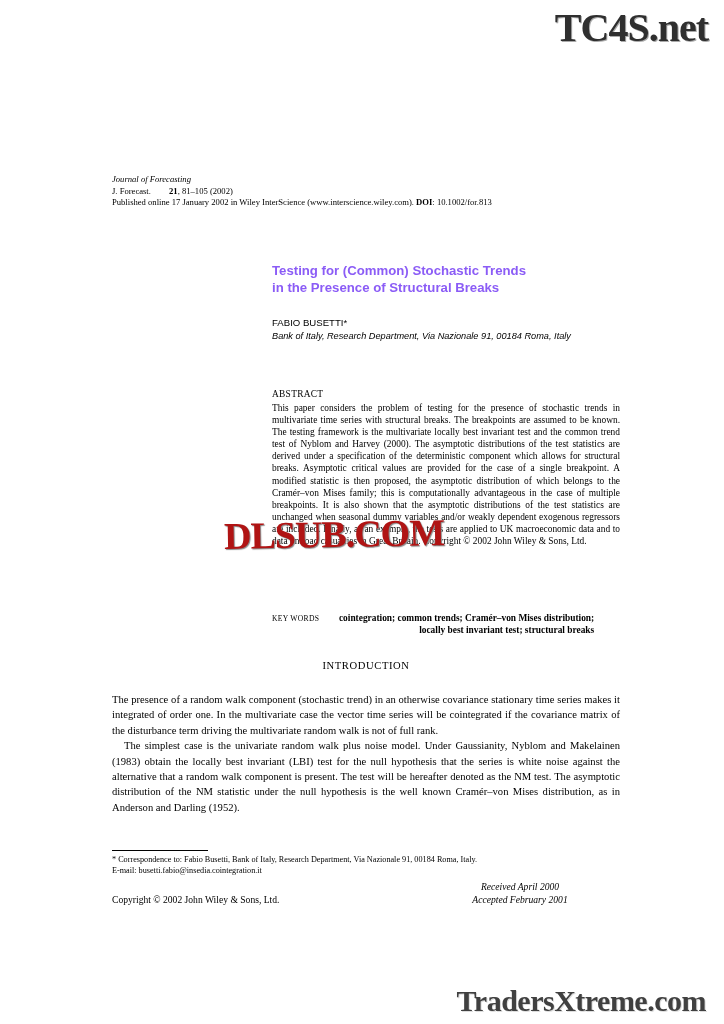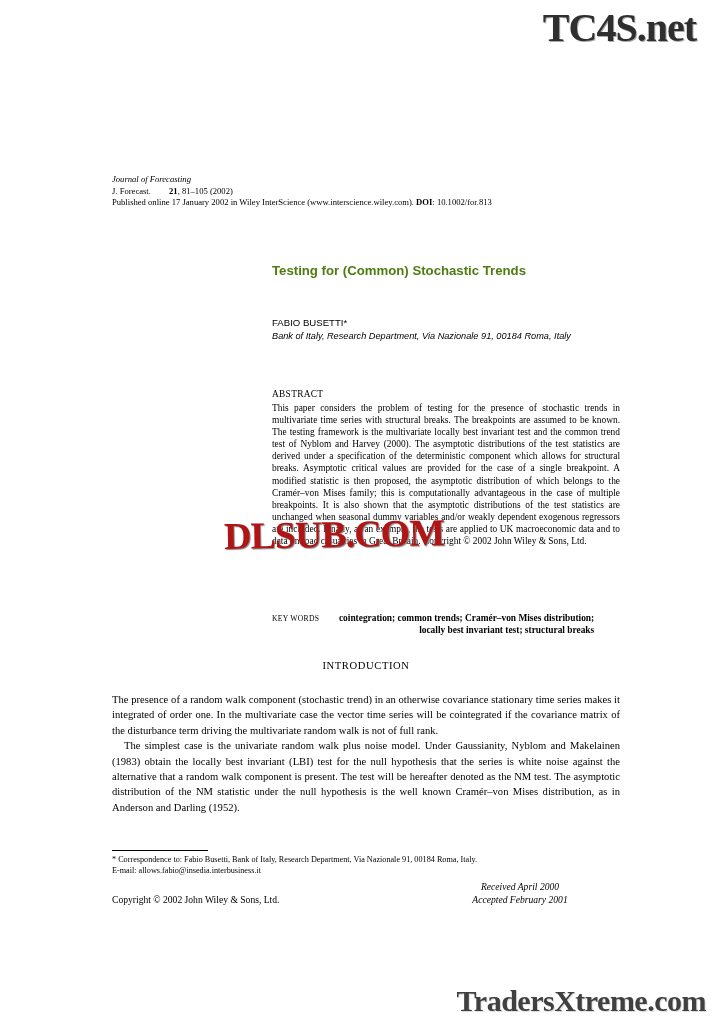--- a/index.html
+++ b/index.html
@@ -19,21 +19,21 @@
   .page {
     position: absolute;
     left: 0; top: 0;
     width: 724px;
     height: 1024px;
   }
 
   
   .wm-top {
     position: absolute;
-    right: 28px;
+    right: 16px;
     top: 4px;
     font-family: "Liberation Serif", serif;
     font-weight: bold;
     font-size: 40px;
     color: #2f2f2f;
     letter-spacing: -1px;
     text-shadow: 1px 1px 0 #aaa;
   }
   .wm-bottom {
     position: absolute;
@@ -77,21 +77,21 @@
   
   .title {
     position: absolute;
     left: 272px;
     top: 262px;
     width: 360px;
     font-family: "Liberation Sans", sans-serif;
     font-weight: bold;
     font-size: 13.2px;
     line-height: 17px;
-    color: #4d7c0f;
+    color: #8b5cf6;
   }
   .author {
     position: absolute;
     left: 272px;
     top: 316px;
     width: 360px;
     font-family: "Liberation Sans", sans-serif;
     font-size: 9.6px;
     line-height: 13px;
   }
@@ -207,20 +207,21 @@
   <div class="wm-top">TC4S.net</div>
 
   <div class="journal-head">
     <div class="ln1">Journal of Forecasting</div>
     <div class="ln2"><span class="it">J. Forecast.</span> <span class="bold">21</span><span>, 81–105 (2002)</span></div>
     <div class="ln3"><span>Published online 17 January 2002 in Wiley InterScience (www.interscience.wiley.com). </span><span class="bold">DOI</span><span>: 10.1002/for.813</span></div>
   </div>
 
   <div class="title">
     <div>Testing for (Common) Stochastic Trends</div>
+    <div>in the Presence of Structural Breaks</div>
   </div>
 
   <div class="author">FABIO BUSETTI*</div>
   <div class="affil">Bank of Italy, Research Department, Via Nazionale 91, 00184 Roma, Italy</div>
 
   <div class="abs-label">ABSTRACT</div>
   <div class="abs-body">This paper considers the problem of testing for the presence of stochastic trends in multivariate time series with structural breaks. The breakpoints are assumed to be known. The testing framework is the multivariate locally best invariant test and the common trend test of Nyblom and Harvey (2000). The asymptotic distributions of the test statistics are derived under a specification of the deterministic component which allows for structural breaks. Asymptotic critical values are provided for the case of a single breakpoint. A modified statistic is then proposed, the asymptotic distribution of which belongs to the Cramér–von Mises family; this is computationally advantageous in the case of multiple breakpoints. It is also shown that the asymptotic distributions of the test statistics are unchanged when seasonal dummy variables and/or weakly dependent exogenous regressors are included. Finally, as an example, the tests are applied to UK macroeconomic data and to data on road casualties in Great Britain.  Copyright © 2002 John Wiley &amp; Sons, Ltd.</div>
 
   <div class="kw">
     <span class="kwlab">KEY WORDS</span><span class="kwbody">cointegration; common trends; Cramér–von Mises distribution; locally best invariant test; structural breaks</span>
@@ -229,21 +230,21 @@
   <div class="section-head">INTRODUCTION</div>
 
   <div class="body-text">
     <p>The presence of a random walk component (stochastic trend) in an otherwise covariance stationary time series makes it integrated of order one. In the multivariate case the vector time series will be cointegrated if the covariance matrix of the disturbance term driving the multivariate random walk is not of full rank.</p>
     <p class="indent">The simplest case is the univariate random walk plus noise model. Under Gaussianity, Nyblom and Makelainen (1983) obtain the locally best invariant (LBI) test for the null hypothesis that the series is white noise against the alternative that a random walk component is present. The test will be hereafter denoted as the NM test. The asymptotic distribution of the NM statistic under the null hypothesis is the well known Cramér–von Mises distribution, as in Anderson and Darling (1952).</p>
   </div>
 
   <div class="fn-rule"></div>
   <div class="footnote">
     <div>* Correspondence to: Fabio Busetti, Bank of Italy, Research Department, Via Nazionale 91, 00184 Roma, Italy.</div>
-    <div>E-mail: allows.fabio@insedia.interbusiness.it</div>
+    <div>E-mail: busetti.fabio@insedia.cointegration.it</div>
   </div>
 
   <div class="copyright">Copyright © 2002 John Wiley &amp; Sons, Ltd.</div>
   <div class="dates">
     <div>Received April 2000</div>
     <div>Accepted February 2001</div>
   </div>
 
   <div class="wm-center">DLSUB.COM</div>
   <div class="wm-bottom">TradersXtreme.com</div>

